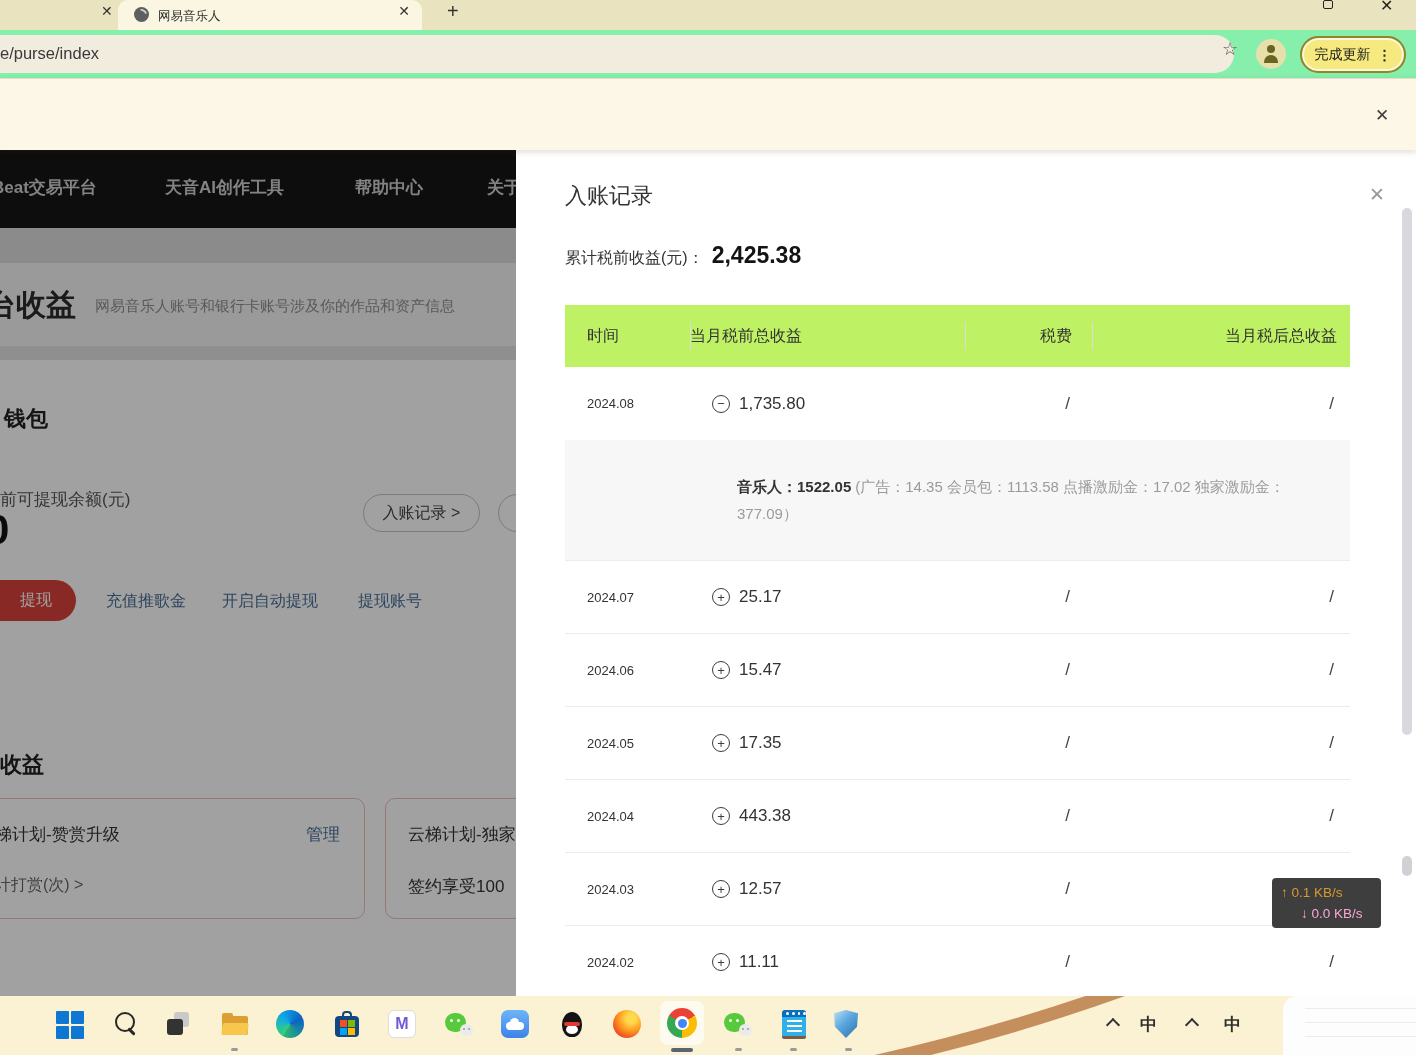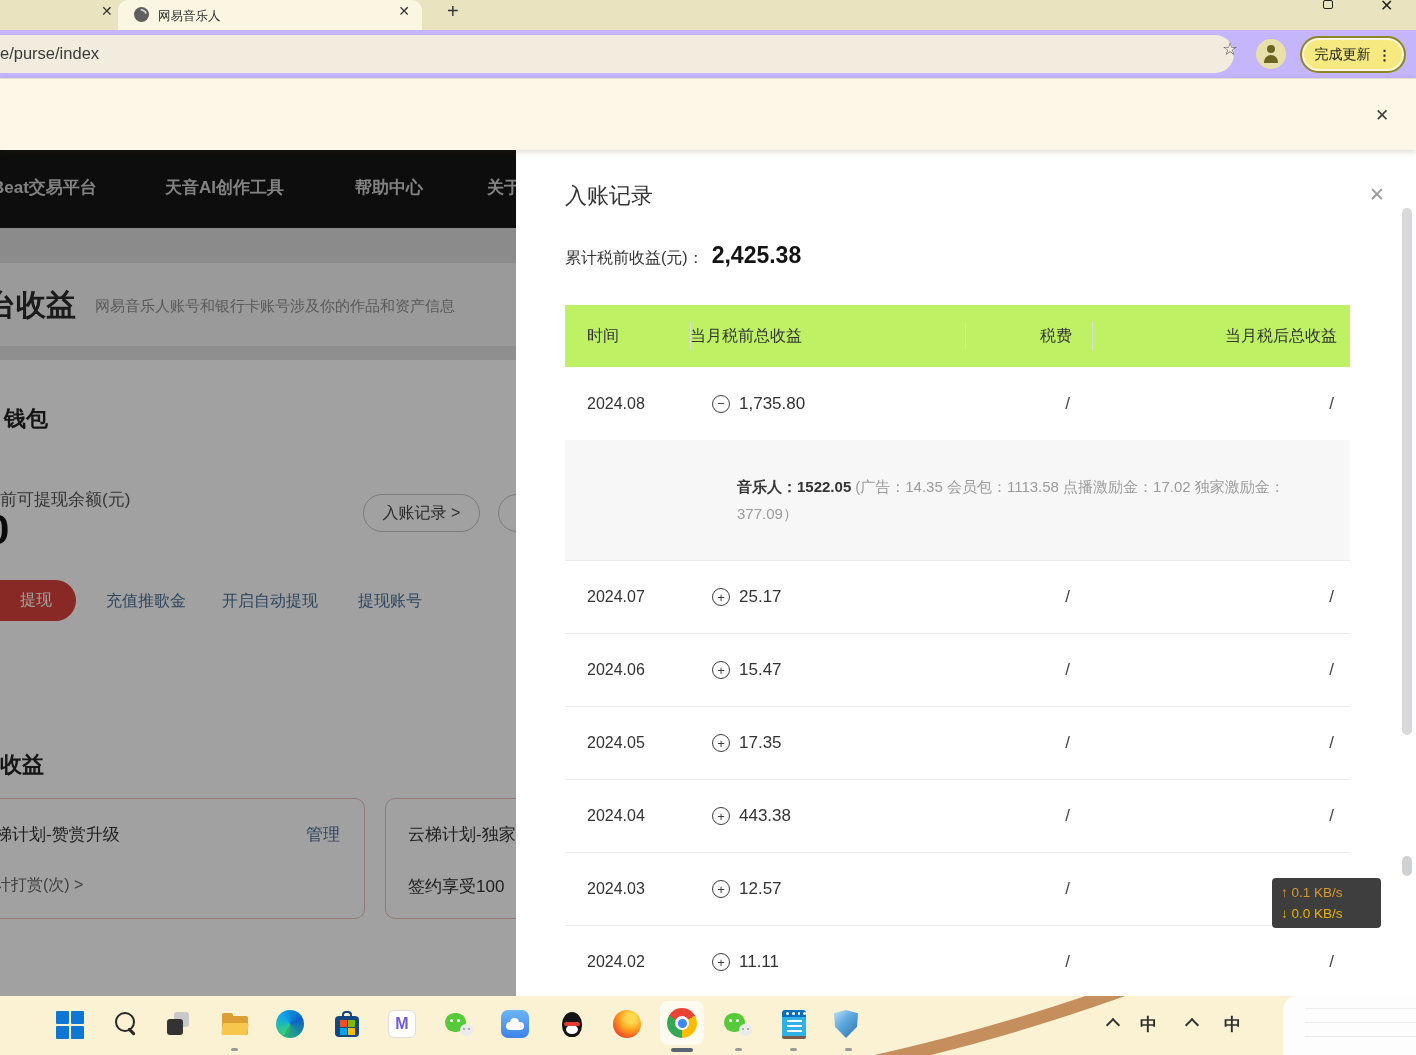--- a/index.html
+++ b/index.html
@@ -13,21 +13,21 @@
   .tab-close-1 { position:absolute; left:101px; top:3px; font-size:14px; color:#333; cursor:default; }
   .tab-active { position:absolute; left:118px; top:0; width:304px; height:30px; background:#fbf6e2; border-radius:10px 10px 0 0; }
   .favicon { position:absolute; left:16px; top:7px; width:15px; height:15px; border-radius:50%; background:#5f5f5f; }
   .favicon::after { content:""; position:absolute; inset:2px; border:2px solid transparent; border-top-color:#cfcfcf; border-radius:50%; transform:rotate(35deg); }
   .tab-title { position:absolute; left:40px; top:8px; font-size:12.5px; color:#2e2e2e; white-space:nowrap; }
   .tab-close-2 { position:absolute; right:12px; top:3px; font-size:14px; color:#333; }
   .newtab { position:absolute; left:447px; top:0px; font-size:20px; color:#333; }
   .win-restore { position:absolute; left:1323px; top:0px; width:10px; height:9px; border:1.5px solid #222; border-radius:2px; }
   .win-close { position:absolute; left:1380px; top:-4px; font-size:16px; color:#222; }
 
-  .toolbar { position:absolute; left:0; top:30px; width:100%; height:48px; background:#c4b5fd; }
+  .toolbar { position:absolute; left:0; top:30px; width:100%; height:48px; background:#86efac; }
   .addressbar { position:absolute; left:-24px; top:5px; width:1258px; height:38px; background:#f1ecdd; border-radius:19px; }
   .url { position:absolute; left:24px; top:9px; font-size:16.5px; color:#3a3a3a; }
   .star { position:absolute; left:1222px; top:8px; font-size:18px; color:#555; }
   .avatar { position:absolute; left:1256px; top:9px; width:30px; height:30px; border-radius:50%; background:#e8e0ab; }
   .avatar::before { content:""; position:absolute; left:11px; top:6px; width:8px; height:8px; border-radius:50%; background:#6b6420; }
   .avatar::after { content:""; position:absolute; left:8px; top:16px; width:14px; height:8px; border-radius:7px 7px 0 0; background:#6b6420; }
   .update-btn { position:absolute; left:1300px; top:6px; width:106px; height:37px; border-radius:19px; background:#f5e97f;
     border:2px solid #8d8726; box-shadow:inset 0 0 0 2px #fbf6e2; display:flex; align-items:center; justify-content:center; gap:7px; }
   .update-label { font-size:14px; color:#1c1c1c; }
   .kebab { font-size:14px; font-weight:bold; color:#2d2d2d; letter-spacing:0; }
@@ -79,38 +79,38 @@
   .thead { height:62px; background:#bef264; position:relative; display:flex; align-items:center; }
   .th { font-size:16px; color:#333; }
   .th1 { width:125px; padding-left:22px; }
   .th2 { width:275px; }
   .th3 { width:127px; text-align:right; padding-right:20px; }
   .th4 { width:258px; text-align:right; padding-right:13px; }
   .vdiv { position:absolute; top:17px; width:1px; height:28px; background:#dcdcdc; }
   .vd1 { left:125px; } .vd2 { left:400px; } .vd3 { left:527px; }
   .t-body .t-row { height:73px; display:flex; align-items:center; border-top:1px solid #ececec; }
   .t-body .t-row:first-child { border-top:none; }
-  .c-date { width:125px; padding-left:22px; font-size:16px; color:#333; }
+  .c-date { width:125px; padding-left:22px; font-size:13px; color:#333; }
   .c-amt { width:275px; padding-left:22px; display:flex; align-items:center; gap:9px; }
   .sign { width:18px; height:18px; border:1.6px solid #3c3c3c; border-radius:50%; display:flex; align-items:center; justify-content:center;
     font-size:13px; color:#3c3c3c; line-height:1; flex:none; }
   .amt { font-size:17px; color:#333; }
   .c-tax { width:127px; text-align:right; padding-right:22px; font-size:17px; color:#444; }
   .c-after { width:258px; text-align:right; padding-right:16px; font-size:17px; color:#444; }
   .t-detail { background:#f7f7f7; padding:33px 30px 33px 172px; font-size:15px; line-height:27px; }
   .d-main { font-weight:700; color:#333; margin-right:4px; }
   .d-break { color:#9b9b9b; }
   .scroll-thumb { position:absolute; left:886px; top:58px; width:10px; height:527px; background:#d9d9dd; border-radius:5px; }
   .scroll-thumb2 { position:absolute; left:886px; top:706px; width:10px; height:20px; background:#cfd1d4; border-radius:5px; }
 
   
   .net { position:absolute; left:1272px; top:878px; width:109px; height:50px; background:#3e3e3e; border-radius:4px;
     padding:4px 0 0 9px; z-index:8; }
   .net-up { font-size:13.5px; color:#d9992e; line-height:21px; white-space:nowrap; }
-  .net-down { font-size:13.5px; color:#eab308; line-height:21px; white-space:nowrap; }
+  .net-down { font-size:13.5px; color:#f9a8d4; line-height:21px; white-space:nowrap;margin-left:20px; }
 
   
   .taskbar { position:absolute; left:0; top:996px; width:100%; height:59px; background:#fbf2d3; overflow:hidden; z-index:9; }
   .tb-curve { position:absolute; inset:0; }
   .tb-white { position:absolute; left:1283px; top:0; width:133px; height:59px; background:#fdfdfd; border-top-left-radius:14px; }
   .wline { position:absolute; left:22px; right:0; height:1px; background:#ececec; }
   .ti { position:absolute; top:14px; width:30px; height:30px; }
   .run-dot { position:absolute; top:52px; width:7px; height:3px; border-radius:2px; background:#9a9a9a; }
   
   .i-start { left:55px; display:grid; grid-template-columns:13px 13px; grid-template-rows:13px 13px; gap:2px; padding:1px; }

